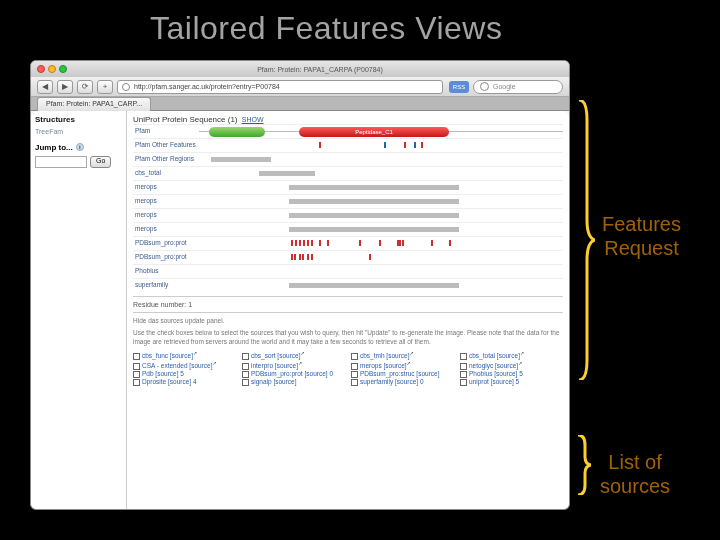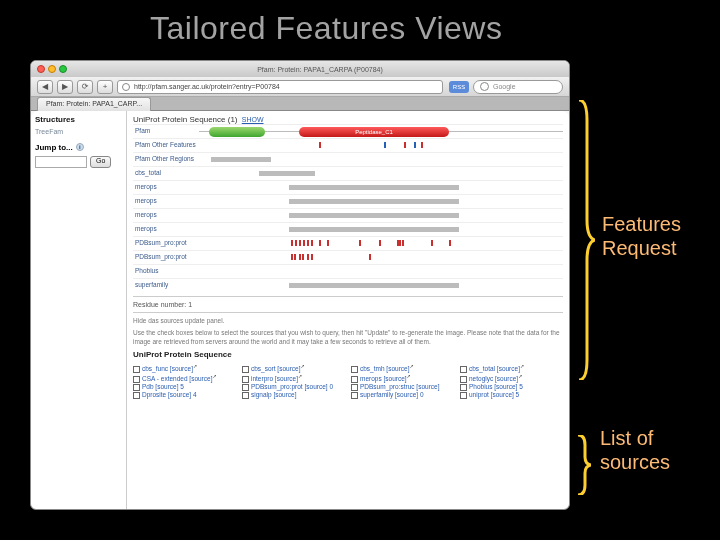--- a/index.html
+++ b/index.html
@@ -123,23 +123,23 @@
     width: 20px;
   }
   .brace.small {
     left: 575px;
     top: 435px;
     height: 60px;
     width: 16px;
   }
   .brace svg { width:100%; height:100%; }
 
-  .ann { position:absolute; color:#fdba74; font-size:20px; line-height:1.2; }
+  .ann { position:absolute; color:#a16207; font-size:20px; line-height:1.2;text-align:center; }
   .ann.req { left:602px; top:212px; }
-  .ann.src { left:600px; top:426px; }
+  .ann.src { left:600px; top:450px; }
 </style>
 </head>
 <body>
 
 <div class="slide-title">Tailored Features Views</div>
 
 <div class="browser">
   <div class="titlebar">
     <div class="traffic">
       <div class="dot red"></div>
@@ -292,21 +292,20 @@
               <div class="greybar" style="left:90px;width:170px"></div>
             </div>
         </div>
       </div>
 
       <div class="divider"></div>
       <div class="residue">Residue number: 1</div>
       <div class="divider"></div>
       <div class="helper">Hide das sources update panel.</div>
       <div class="helper">Use the check boxes below to select the sources that you wish to query, then hit "Update" to re-generate the image. Please note that the data for the image are retrieved from servers around the world and it may take a few seconds to retrieve all of them.</div>
-      <div class="subhead">UniProt Protein Sequence</div>
 
       <div class="sources">
         <div class="sourcerow">
           <span class="srcitem"><span class="cb"></span><span>cbs_func [source]</span><span class="ext">↗</span></span>
           <span class="srcitem"><span class="cb"></span><span>cbs_sort [source]</span><span class="ext">↗</span></span>
           <span class="srcitem"><span class="cb"></span><span>cbs_tmh [source]</span><span class="ext">↗</span></span>
           <span class="srcitem"><span class="cb"></span><span>cbs_total [source]</span><span class="ext">↗</span></span>
         </div>
         <div class="sourcerow">
           <span class="srcitem"><span class="cb"></span><span>CSA - extended [source]</span><span class="ext">↗</span></span>

